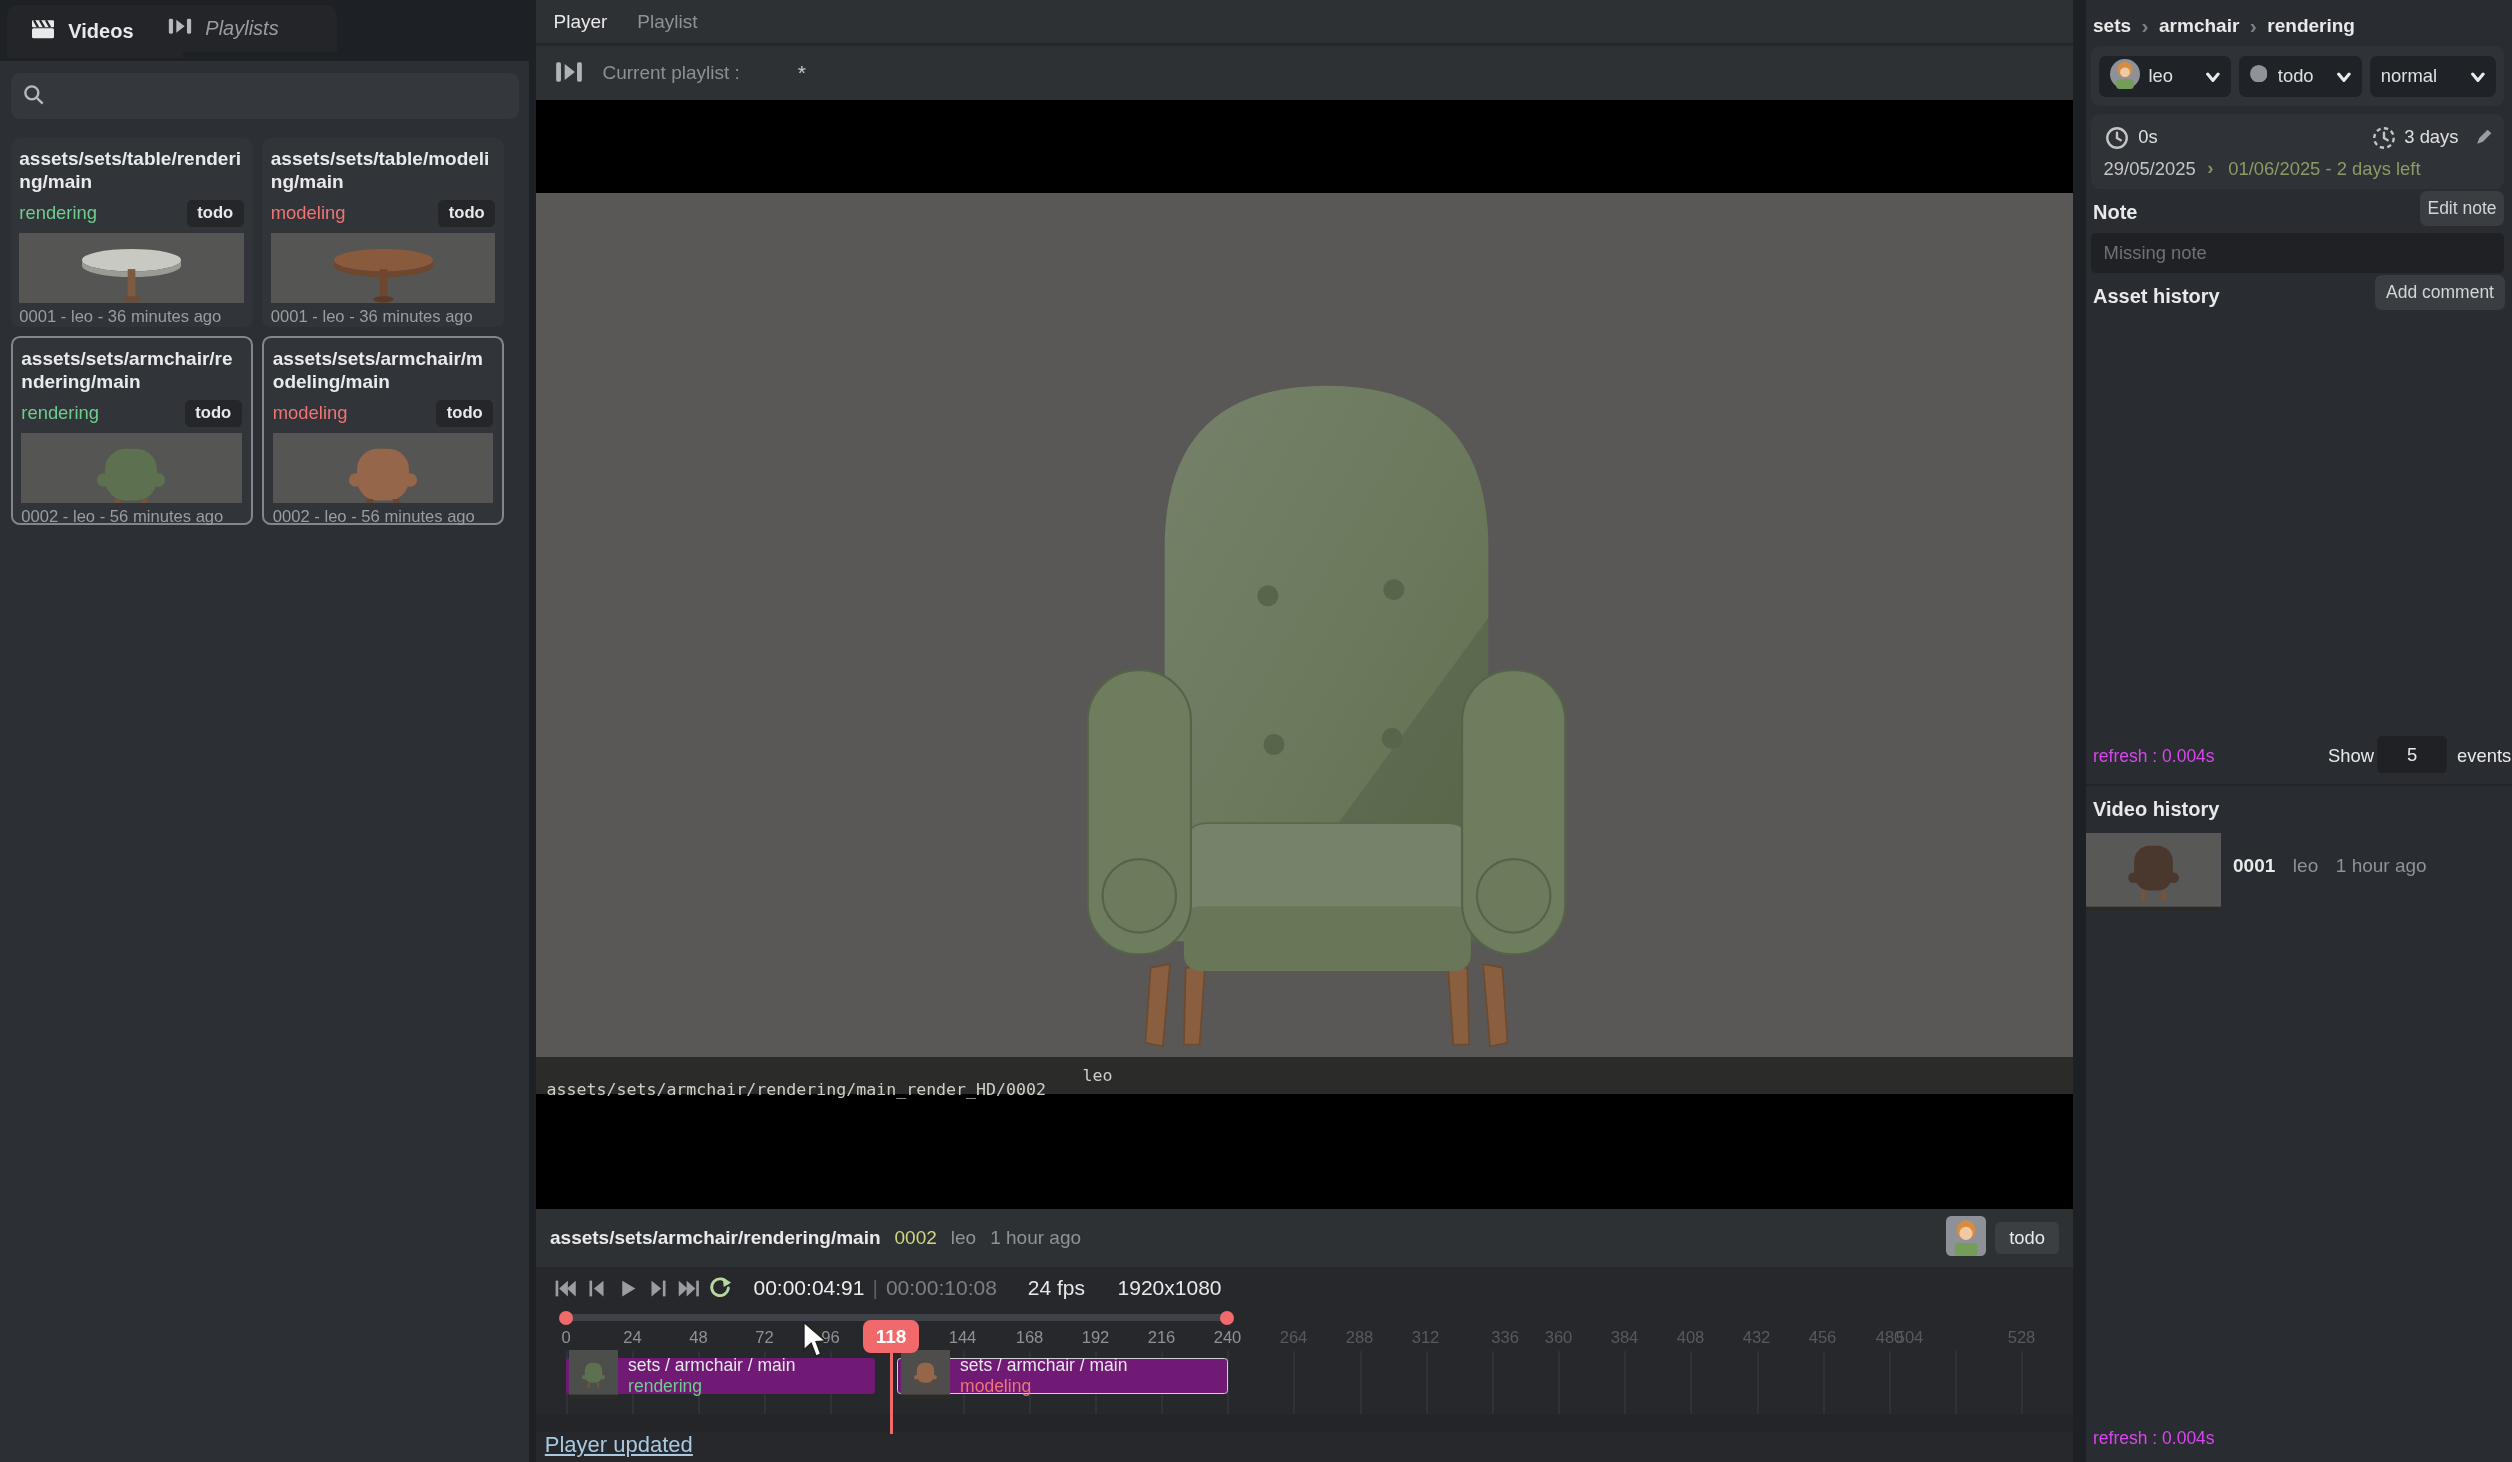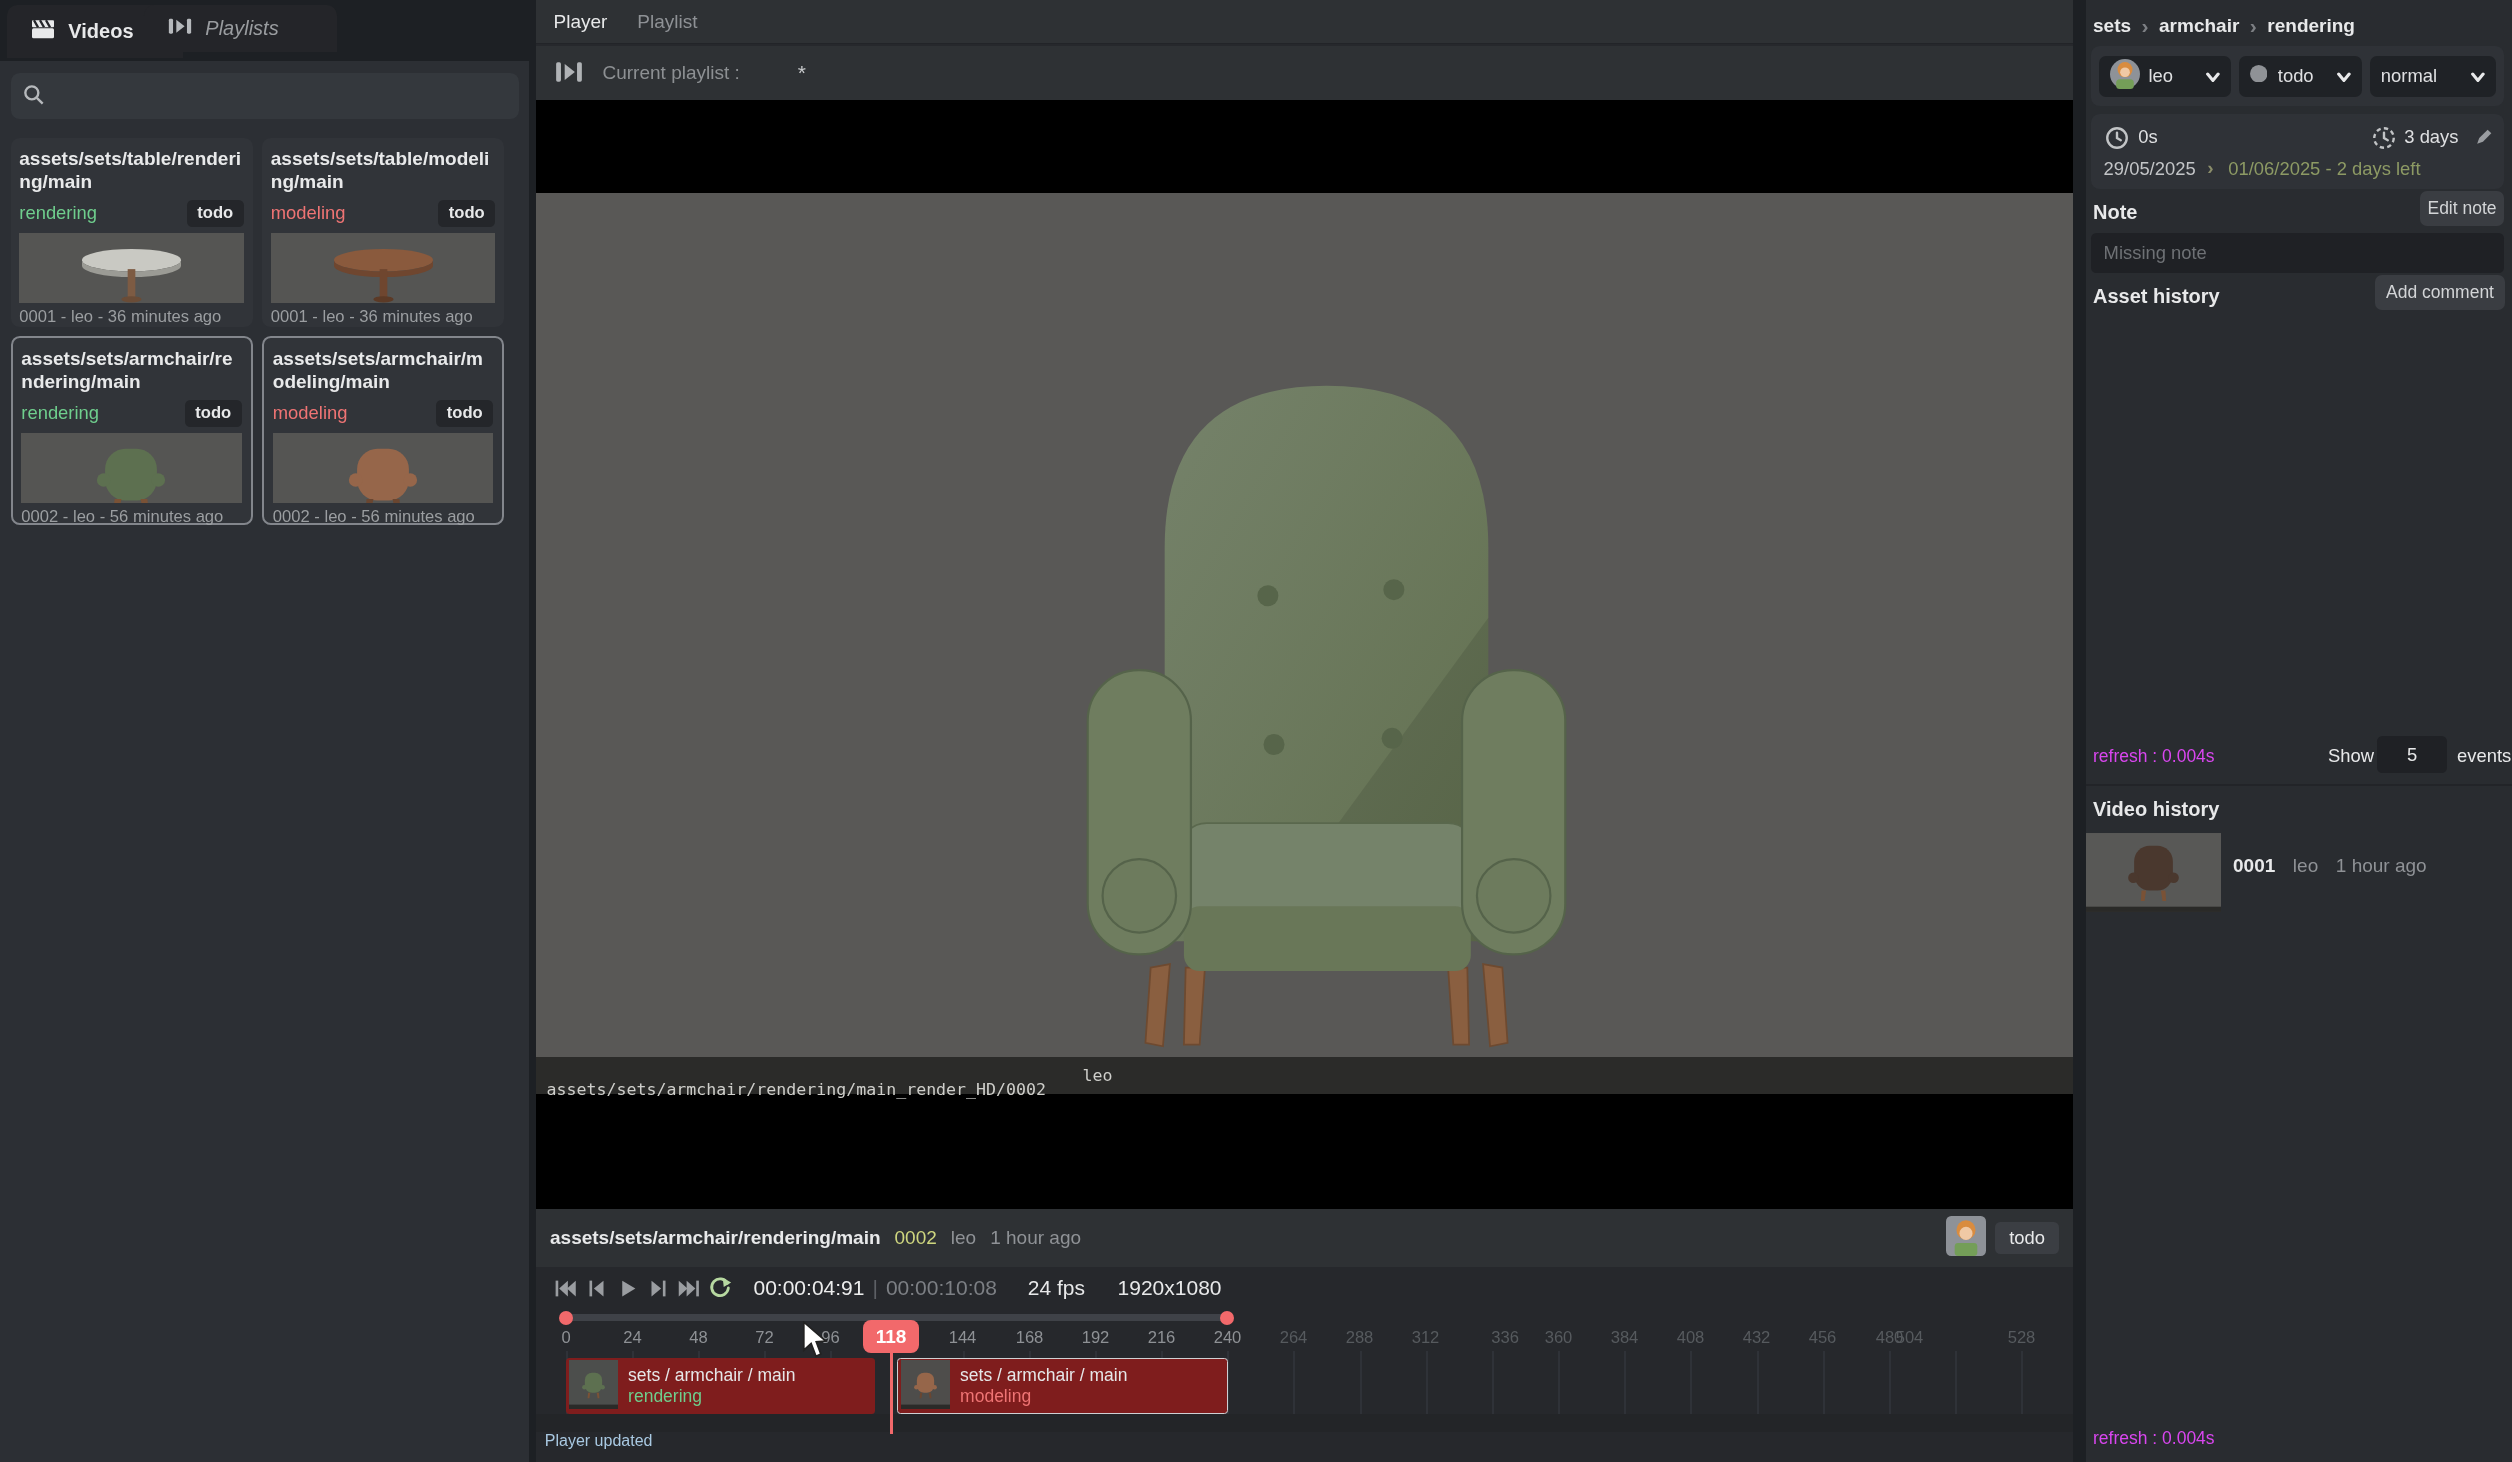--- a/index.html
+++ b/index.html
@@ -31,21 +31,21 @@
   .video-area{position:absolute;left:0;top:100px;width:1537px;height:1110px;background:#000;}
   .frame{position:absolute;left:0;top:93px;width:1537px;height:901px;background:#595856;}
   .burnin{position:absolute;left:0;bottom:0;width:100%;height:37px;background:#2b2b29;color:#cfcfcb;
           font-family:"DejaVu Sans Mono",monospace;font-size:16.6px;display:flex;align-items:center;box-sizing:border-box;padding:0 10.5px;}
   .infobar{position:absolute;left:0;top:1209px;width:100%;height:58px;background:#2e3134;display:flex;align-items:center;box-sizing:border-box;padding:0 14px;font-size:19px;}
   .bottom{position:absolute;left:0;top:1267px;width:100%;height:195px;background:#26282c;}
   .tbtn{width:30px;height:30px;display:flex;align-items:center;justify-content:center;cursor:pointer;}
   .tick{position:absolute;top:0;width:53px;text-align:center;font-size:16.6px;color:#8e9195;line-height:26px;}
   .tick.dim{color:#565a5e;}
   .gridline{position:absolute;top:84px;height:81px;width:1.8px;background:#2f3238;}
-  .clip{position:absolute;top:91px;height:56px;background:#7f1d1d;border-radius:3.5px;display:flex;align-items:center;box-sizing:border-box;padding:2.6px;cursor:pointer;}
+  .clip{position:absolute;top:91px;height:36px;background:#701a75;border-radius:3.5px;display:flex;align-items:center;box-sizing:border-box;padding:2.6px;cursor:pointer;}
   .clip.selected{border:1.8px solid #cfd0d3;}
   .clip-texts{margin-left:10.5px;line-height:21px;font-size:17.5px;white-space:nowrap;overflow:hidden;}
   .minithumb{flex:0 0 auto;}
   
   .rpanel{position:absolute;left:2086px;top:0;width:426px;height:1462px;background:#292c30;}
   .crumb{font-size:19px;font-weight:bold;color:#e8e9ea;}
   .crumb-sep{color:#7c7f83;font-size:21px;font-weight:bold;padding:0 10.5px;}
   .selbox{position:absolute;left:5.3px;top:46px;width:413px;height:60px;background:#2f3237;border-radius:8.8px;}
   .select{position:absolute;top:9.6px;height:41px;background:#1f2226;border-radius:7px;display:flex;align-items:center;
           box-sizing:border-box;padding:0 10.5px;font-size:18.4px;color:#dfe0e2;cursor:pointer;}
@@ -375,21 +375,21 @@
             </svg>
         </span>
         <span class="clip-texts">
           <span style="display:block;color:#e6e7e8;">sets / armchair / main</span>
           <span style="display: block; color: rgb(239, 116, 116);">modeling</span>
         </span>
       </div>
 
       <div id="playhead" class="abs" style="top: 86px; height: 81px; width: 2.6px; background: rgb(242, 105, 107); z-index: 5; left: 354px;"></div>
 
-      <div class="abs" style="left:8.8px;top:165px;font-size:16px;color:#a9c9e2;">Player updated</div>
+      <div class="abs" style="left:8.8px;top:165px;font-size:22px;color:#a9c9e2;text-decoration:underline;">Player updated</div>
     </div>
   </div>
 
   <div class="rpanel">
 
     <div class="abs" style="left:7px;top:14px;display:flex;align-items:center;">
       <span class="crumb">sets</span>
       <span class="crumb-sep">›</span>
       <span class="crumb">armchair</span>
       <span class="crumb-sep">›</span>

